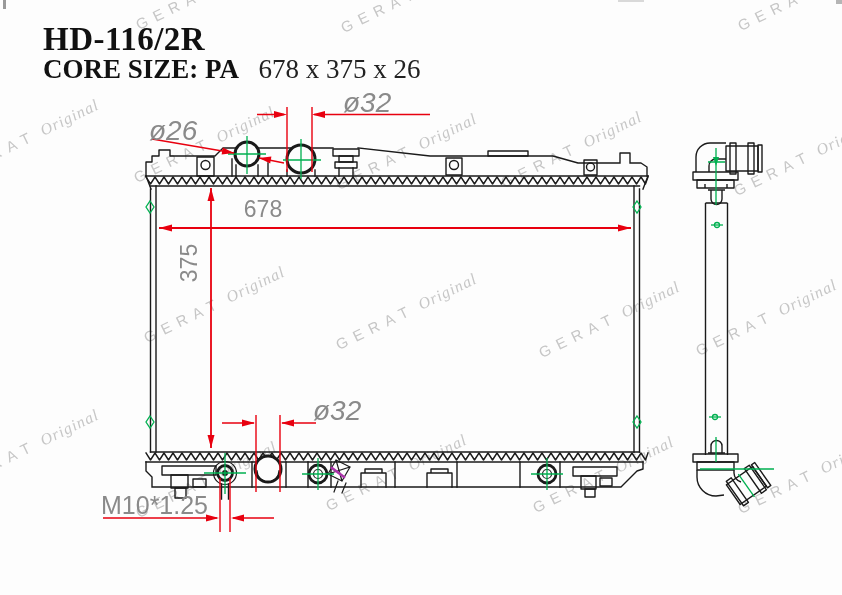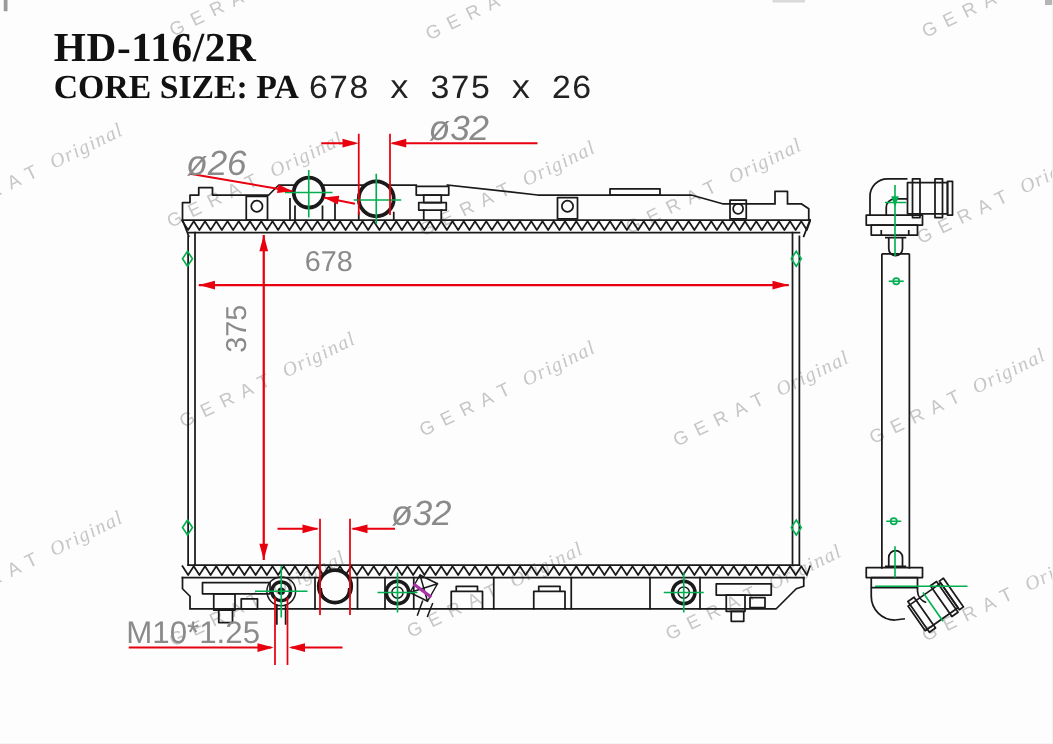--- a/index.html
+++ b/index.html
@@ -5,21 +5,21 @@
   html,body{margin:0;padding:0;background:#e9e9e9;}
   .stage{
     position:relative;width:842px;height:595px;margin:0 auto;
     background:#fdfdfd;overflow:hidden;
     font-family:"Liberation Sans",sans-serif;
   }
   .hdr{position:absolute;left:43px;color:#111;}
   .hdr-title{top:22px;font-family:"Liberation Serif",serif;font-weight:bold;font-size:33px;line-height:1.05;letter-spacing:.5px;}
   .hdr-sub{top:55px;font-size:27px;line-height:1.05;}
   .hdr-sub .serif{font-family:"Liberation Serif",serif;font-weight:700;}
-  .hdr-sub .sans{font-family:Liberation Mono, monospace;font-weight:400;color:#222;}
+  .hdr-sub .sans{font-family:Liberation Serif, serif;font-weight:400;color:#222;margin-left:12px;}
   .wm-layer{position:absolute;inset:0;pointer-events:none;}
   .wm{
     position:absolute;white-space:nowrap;color:#c6c6c6;
     transform:rotate(-26deg);transform-origin:0 100%;
     font-size:15px;line-height:15px;
   }
   .wm .brand{letter-spacing:7px;font-family:"Liberation Sans",sans-serif;}
   .wm .suffix{font-style:italic;letter-spacing:1px;margin-left:6px;font-family:"Liberation Serif",serif;font-size:16px;}
   svg.draw{position:absolute;left:0;top:0;}
   .mark{position:absolute;background:#9a9a9a;}

